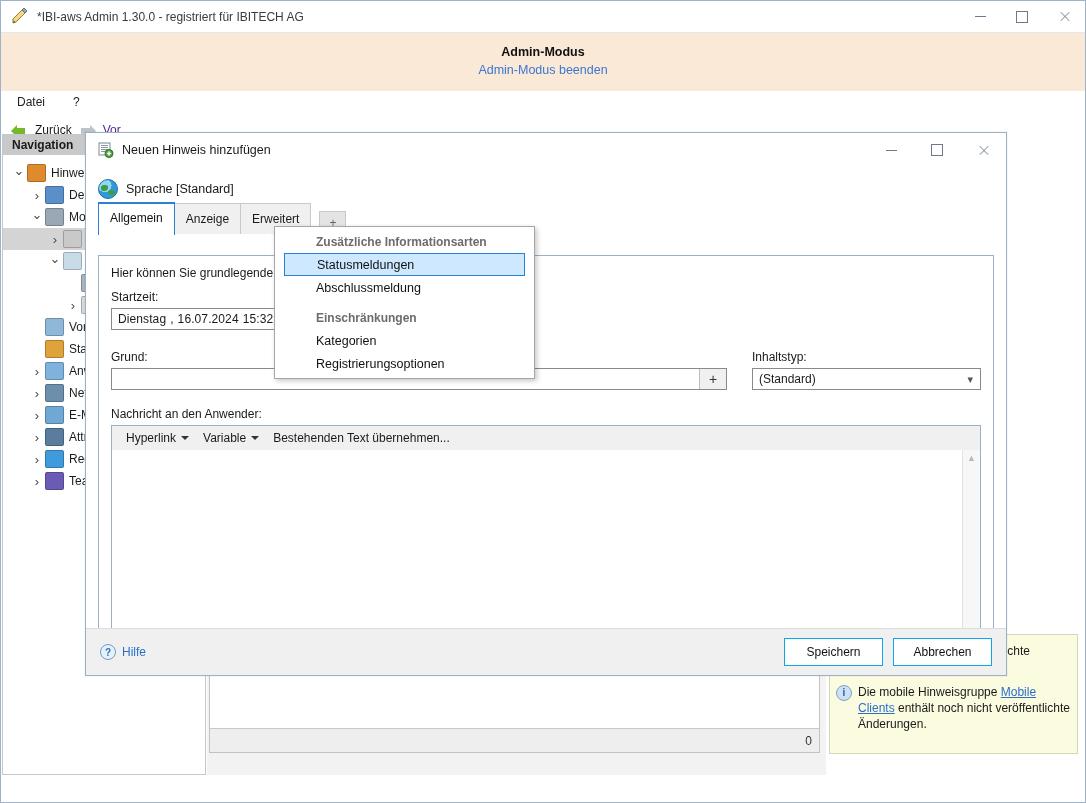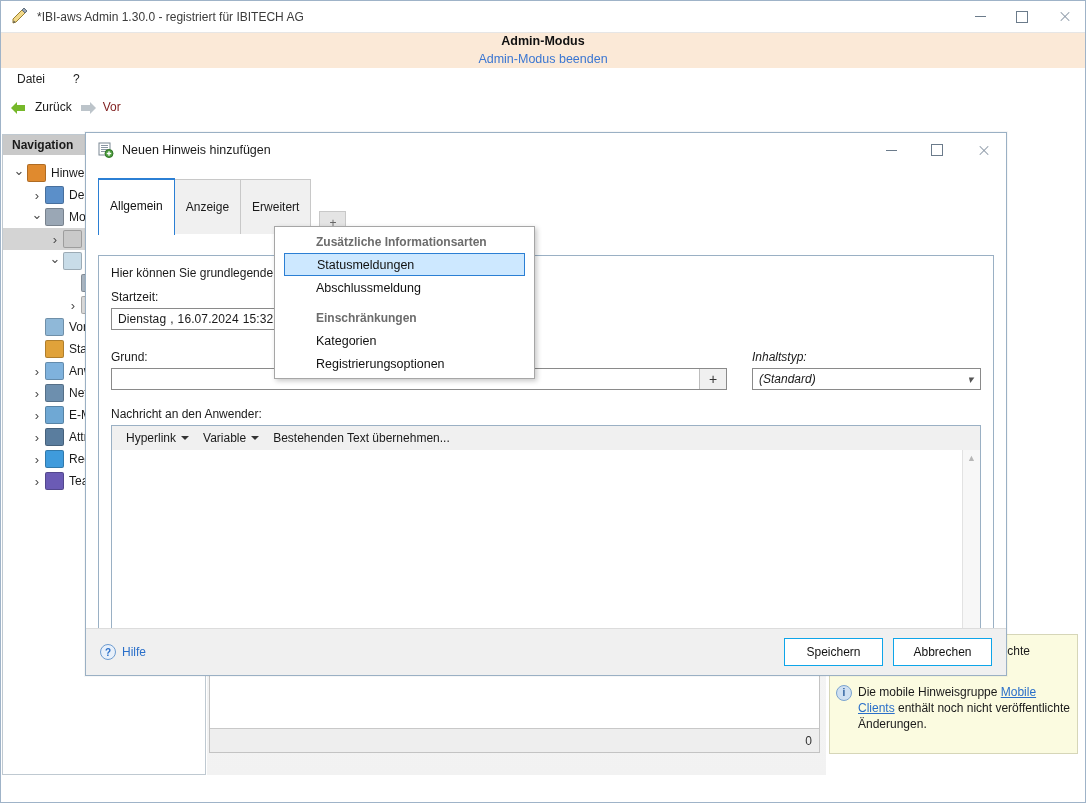--- a/index.html
+++ b/index.html
@@ -20,39 +20,39 @@
   .wbtns{margin-left:auto;display:flex;height:31px;}
   .wbtn{width:42px;height:31px;display:flex;align-items:center;justify-content:center;color:#5b6b7b;font-size:12px;}
   .glyph-min{width:11px;height:1px;background:#6b7b8b;}
   .glyph-max{width:10px;height:10px;border:1px solid #6b7b8b;}
   .glyph-x{position:relative;width:11px;height:11px;}
   .glyph-x:before,.glyph-x:after{content:"";position:absolute;left:0;top:5px;width:12px;height:1px;background:#8a98a6;}
   .glyph-x:before{transform:rotate(45deg);}
   .glyph-x:after{transform:rotate(-45deg);}
 
   
-  .adminbar{height:35px;background:#fbe9d7;display:flex;flex-direction:column;align-items:center;justify-content:center;}
+  .adminbar{height:58px;background:#fbe9d7;display:flex;flex-direction:column;align-items:center;justify-content:center;}
   .adminbar .a1{font-weight:bold;font-size:12.5px;color:#111;line-height:17px;}
   .adminbar .a2{color:#3a76d2;font-size:12.5px;line-height:19px;cursor:pointer;}
 
   
   .menubar{height:22px;background:#fff;display:flex;align-items:center;padding-left:13px;gap:22px;font-size:12px;color:#222;}
   .menubar span{cursor:default;padding:2px 3px;}
 
   
   .navbar{height:24px;background:#fff;display:flex;align-items:flex-end;padding-left:10px;gap:7px;font-size:12px;}
   .arrow{width:17px;height:12px;position:relative;flex:none;}
   .arrow .sh{position:absolute;left:5px;top:3px;width:10px;height:6px;}
   .arrow .hd{position:absolute;top:0;width:0;height:0;border-top:6px solid transparent;border-bottom:6px solid transparent;}
   .arrow.back .sh{background:#76b82a;left:4px;}
   .arrow.back .hd{left:0;border-right:6px solid #76b82a;}
   .arrow.fwd .sh{background:#bcc4ca;left:2px;}
   .arrow.fwd .hd{left:11px;border-left:6px solid #bcc4ca;}
   .navtxt{color:#1a1a1a;}
-  .navtxt.dim{color:#7f1d1d;}
+  .navtxt.dim{color:#4c1d95;}
 
   
   .main{position:absolute;left:1px;top:133px;right:1px;bottom:27px;background:#ffffff;}
   .nav-pane{position:absolute;left:0;top:0;width:204px;bottom:0;border:1px solid #bfc9d1;box-sizing:border-box;background:#fff;}
   .nav-head{height:20px;background:#c9c9c9;display:flex;align-items:center;padding-left:9px;font-weight:bold;font-size:12px;color:#1a1a1a;}
   .tree{padding:7px 0 0 0;font-size:12px;}
   .tnode{height:22px;display:flex;align-items:center;white-space:nowrap;}
   .tnode.sel{background:#d4d4d4;}
   .chev{width:16px;text-align:center;color:#4a4a4a;font-size:10px;flex:none;}
   .chev.open:before{content:"\2304";position:relative;top:-3px;font-size:13px;}
@@ -90,21 +90,21 @@
   .dlg-body{position:absolute;left:0;right:0;top:34px;bottom:0;background:#fff;}
   .lang-row{display:flex;align-items:center;height:28px;padding-left:12px;margin-top:8px;font-size:12.5px;}
   .globe{width:18px;height:18px;border-radius:50%;margin-right:8px;flex:none;
          background:radial-gradient(circle at 32% 30%,#8fd6f5 0 38%,#2e9ad8 39% 100%);
          border:1px solid #1d6fa5;position:relative;overflow:hidden;}
   .globe:before{content:"";position:absolute;left:2px;top:5px;width:7px;height:6px;background:#3f9c3f;border-radius:50% 40% 60% 45%;}
   .globe:after{content:"";position:absolute;left:9px;top:10px;width:7px;height:5px;background:#3f9c3f;border-radius:45% 55% 40% 60%;}
 
   
   .tabs{display:flex;align-items:flex-end;margin:8px 0 0 12px;height:23px;position:relative;z-index:2;}
-  .tab{height:22px;line-height:22px;padding:16px 11px;font-size:12px;background:#f0f0f0;border:1px solid #c8c8c8;border-bottom:none;color:#1a1a1a;cursor:default;margin-right:-1px;}
+  .tab{height:22px;line-height:22px;padding:4px 11px;font-size:12px;background:#f0f0f0;border:1px solid #c8c8c8;border-bottom:none;color:#1a1a1a;cursor:default;margin-right:-1px;}
   .tab.active{background:#fff;border-color:#2b7fd4;border-top-width:2px;height:23px;line-height:21px;position:relative;top:1px;color:#111;}
   .tab.plus{padding:0 9px;color:#666;background:#e4e4e4;margin-left:9px;}
   .tabpanel{position:absolute;left:12px;right:12px;top:88px;bottom:46px;background:#fff;border:1px solid #9ab0c4;box-sizing:border-box;padding:10px 12px;}
 
   .hint{font-size:12px;color:#1a1a1a;margin:0 0 10px 0;}
   .flabel{font-size:12px;color:#1a1a1a;margin:0 0 4px 0;}
   .row{display:flex;align-items:flex-start;}
 
   .dtbox{width:170px;height:22px;border:1px solid #8a8a8a;background:#fff;display:flex;align-items:center;
          font-size:12px;box-sizing:border-box;padding-left:6px;letter-spacing:.1px;}
@@ -114,21 +114,21 @@
   .caret-dn{width:0;height:0;border-left:4px solid transparent;border-right:4px solid transparent;border-top:4px solid #333;}
 
   .tzrow{display:flex;align-items:center;margin-left:22px;font-size:12px;}
   .tzico{width:19px;height:16px;margin-right:7px;flex:none;position:relative;}
 
   .grundrow{display:flex;align-items:flex-start;margin-top:20px;}
   .grundcol{flex:none;width:616px;}
   .ginput{height:22px;border:1px solid #8a8a8a;background:#fff;box-sizing:border-box;display:flex;}
   .ginput .fill{flex:1;}
   .ginput .plus{width:26px;border-left:1px solid #bdbdbd;background:#f0f0f0;display:flex;align-items:center;justify-content:center;font-size:14px;color:#333;}
-  .ctcol{margin-left:25px;width:232px;font-style:italic;}
+  .ctcol{margin-left:25px;width:232px;}
   .ctsel{height:22px;border:1px solid #8a8a8a;background:#fff;box-sizing:border-box;display:flex;align-items:center;padding-left:6px;font-size:12px;}
   .ctsel .chv{margin-left:auto;margin-right:7px;color:#555;font-size:11px;}
 
   .msglabel{margin-top:17px;font-size:12px;}
   .editor{margin-top:4px;border:1px solid #9ab0c4;background:#fff;height:244px;box-sizing:border-box;position:relative;}
   .etool{height:24px;background:#f0f0f0;border-bottom:1px solid #4c1d95;display:flex;align-items:center;padding-left:10px;gap:6px;font-size:12px;}
   .etool .it{display:flex;align-items:center;gap:5px;padding:2px 4px;cursor:default;}
   .etool .cd{width:0;height:0;border-left:4px solid transparent;border-right:4px solid transparent;border-top:4px solid #333;}
   .ecanvas{position:absolute;left:0;right:17px;top:24px;bottom:0;background:#fff;}
   .escroll{position:absolute;right:0;top:24px;bottom:0;width:17px;background:#f7f7f7;border-left:1px solid #e2e2e2;display:flex;flex-direction:column;justify-content:space-between;align-items:center;padding:3px 0;}

